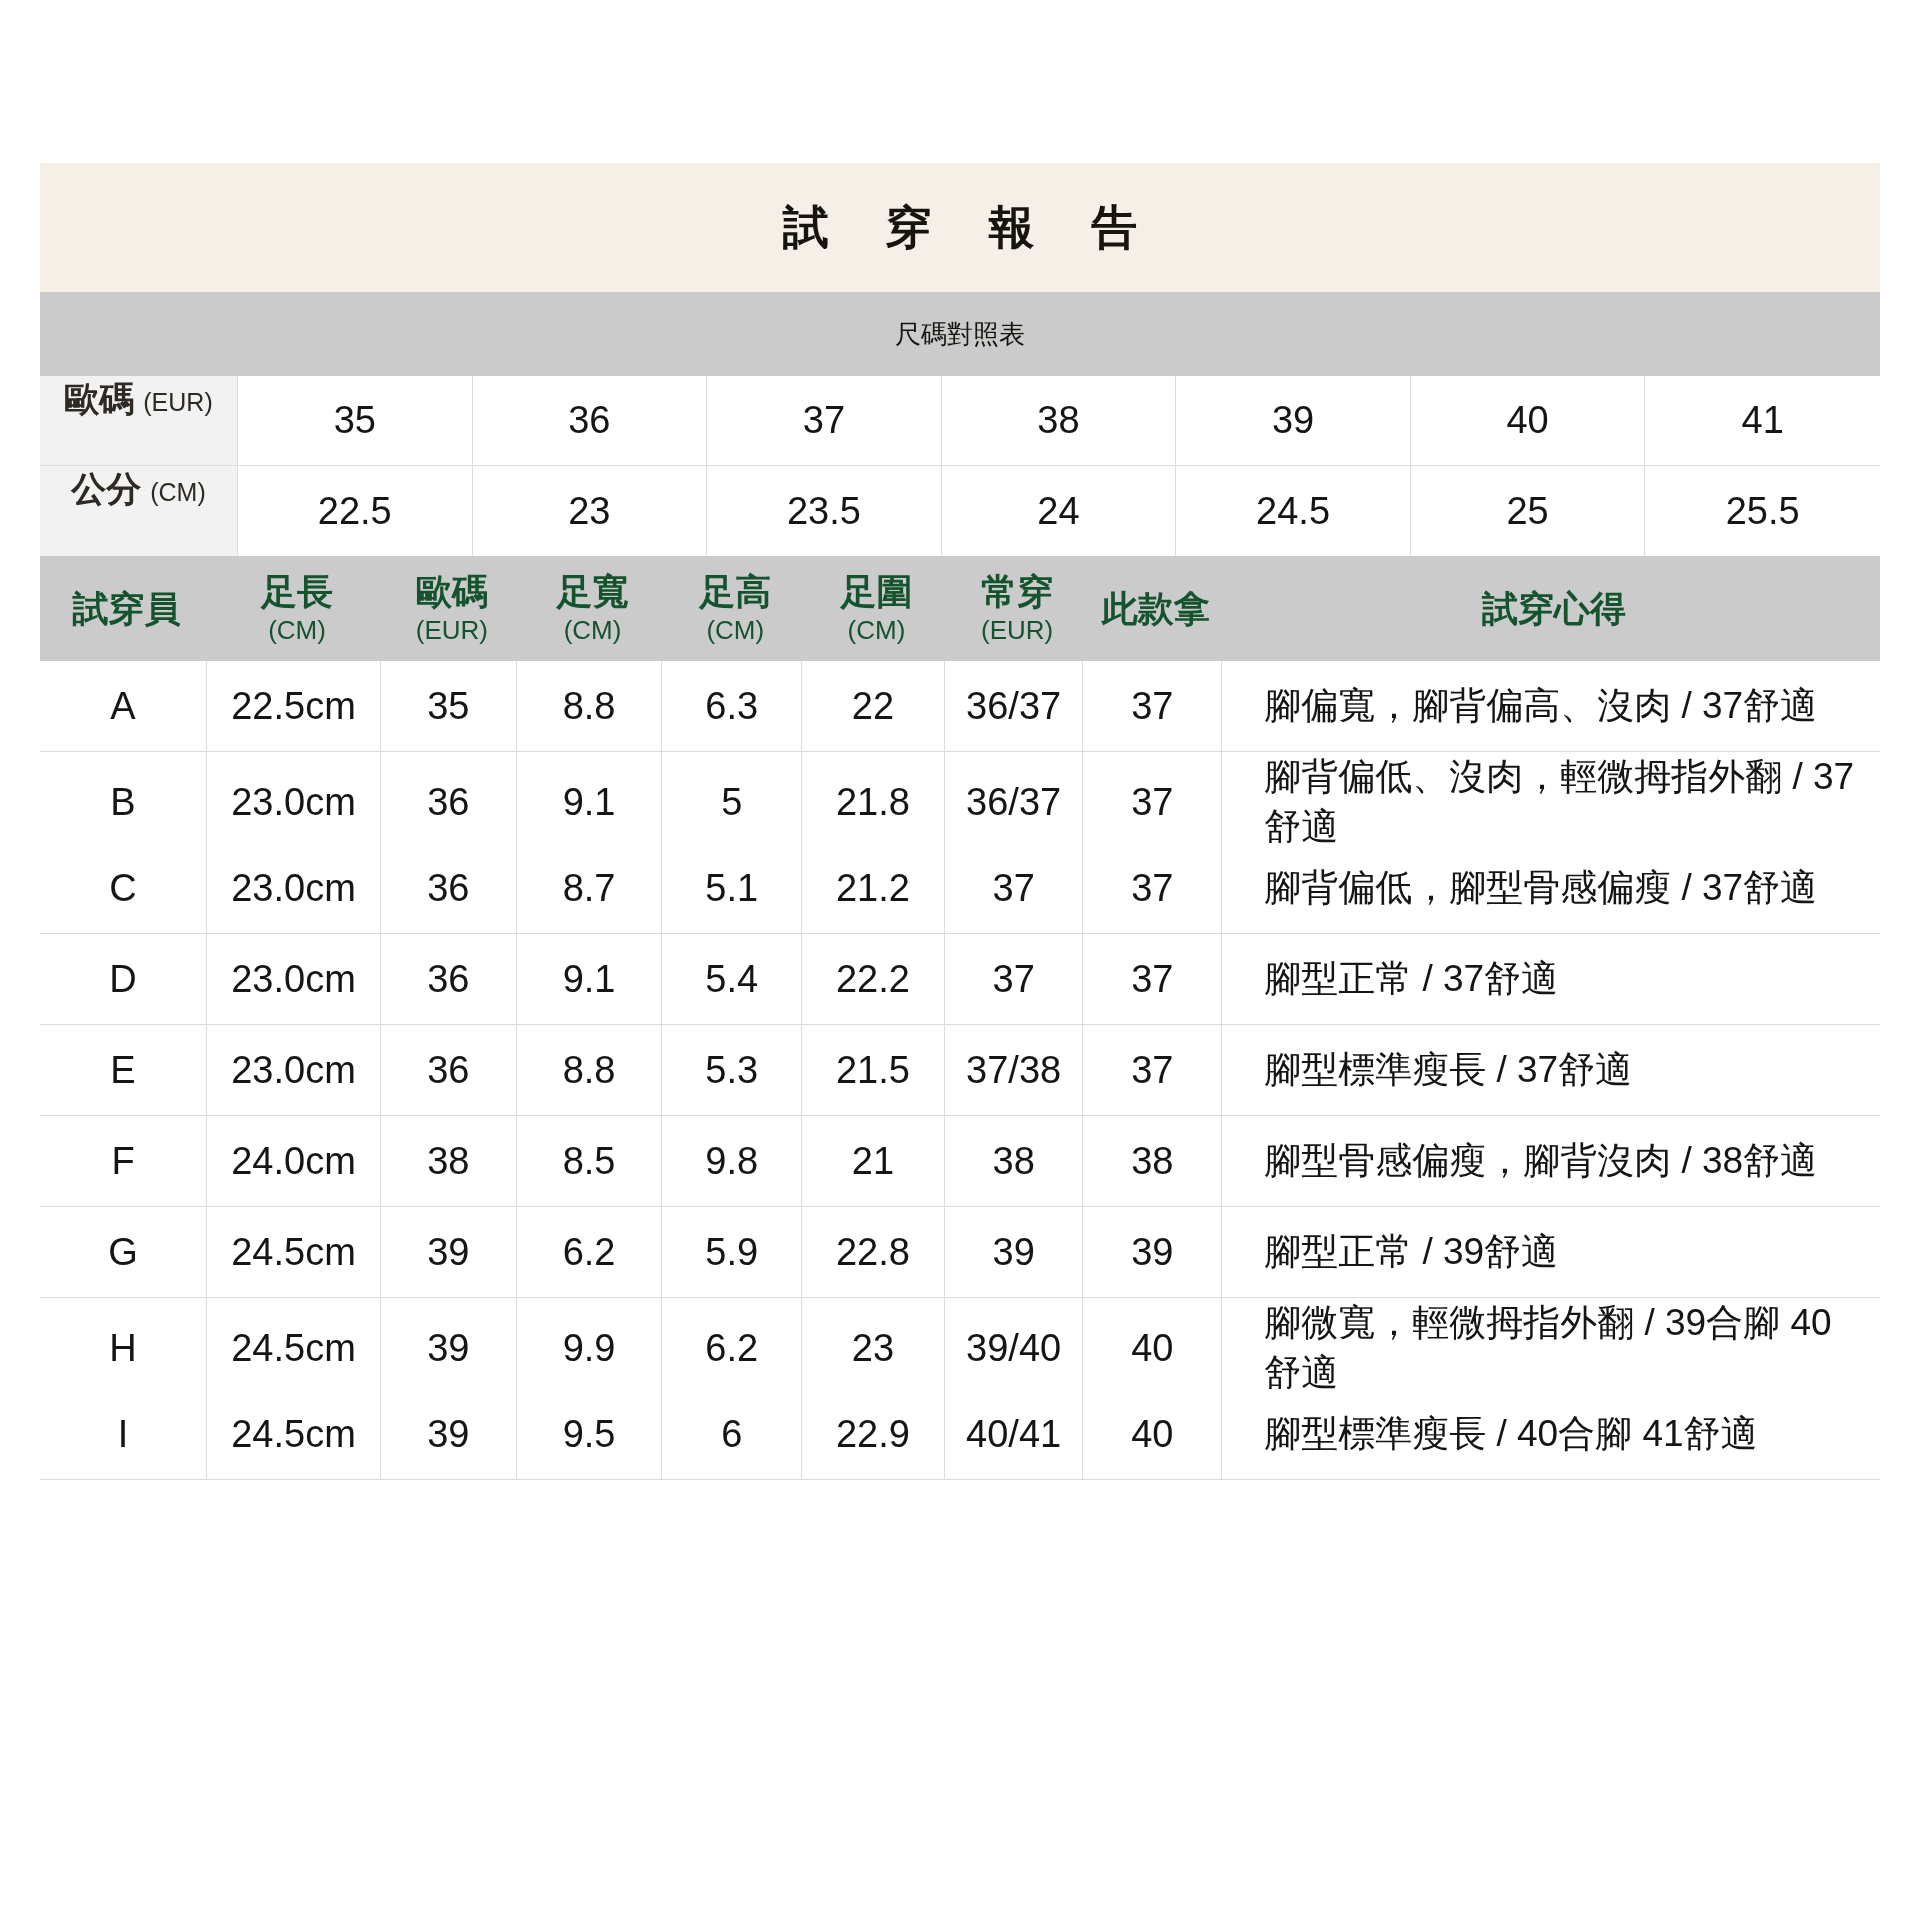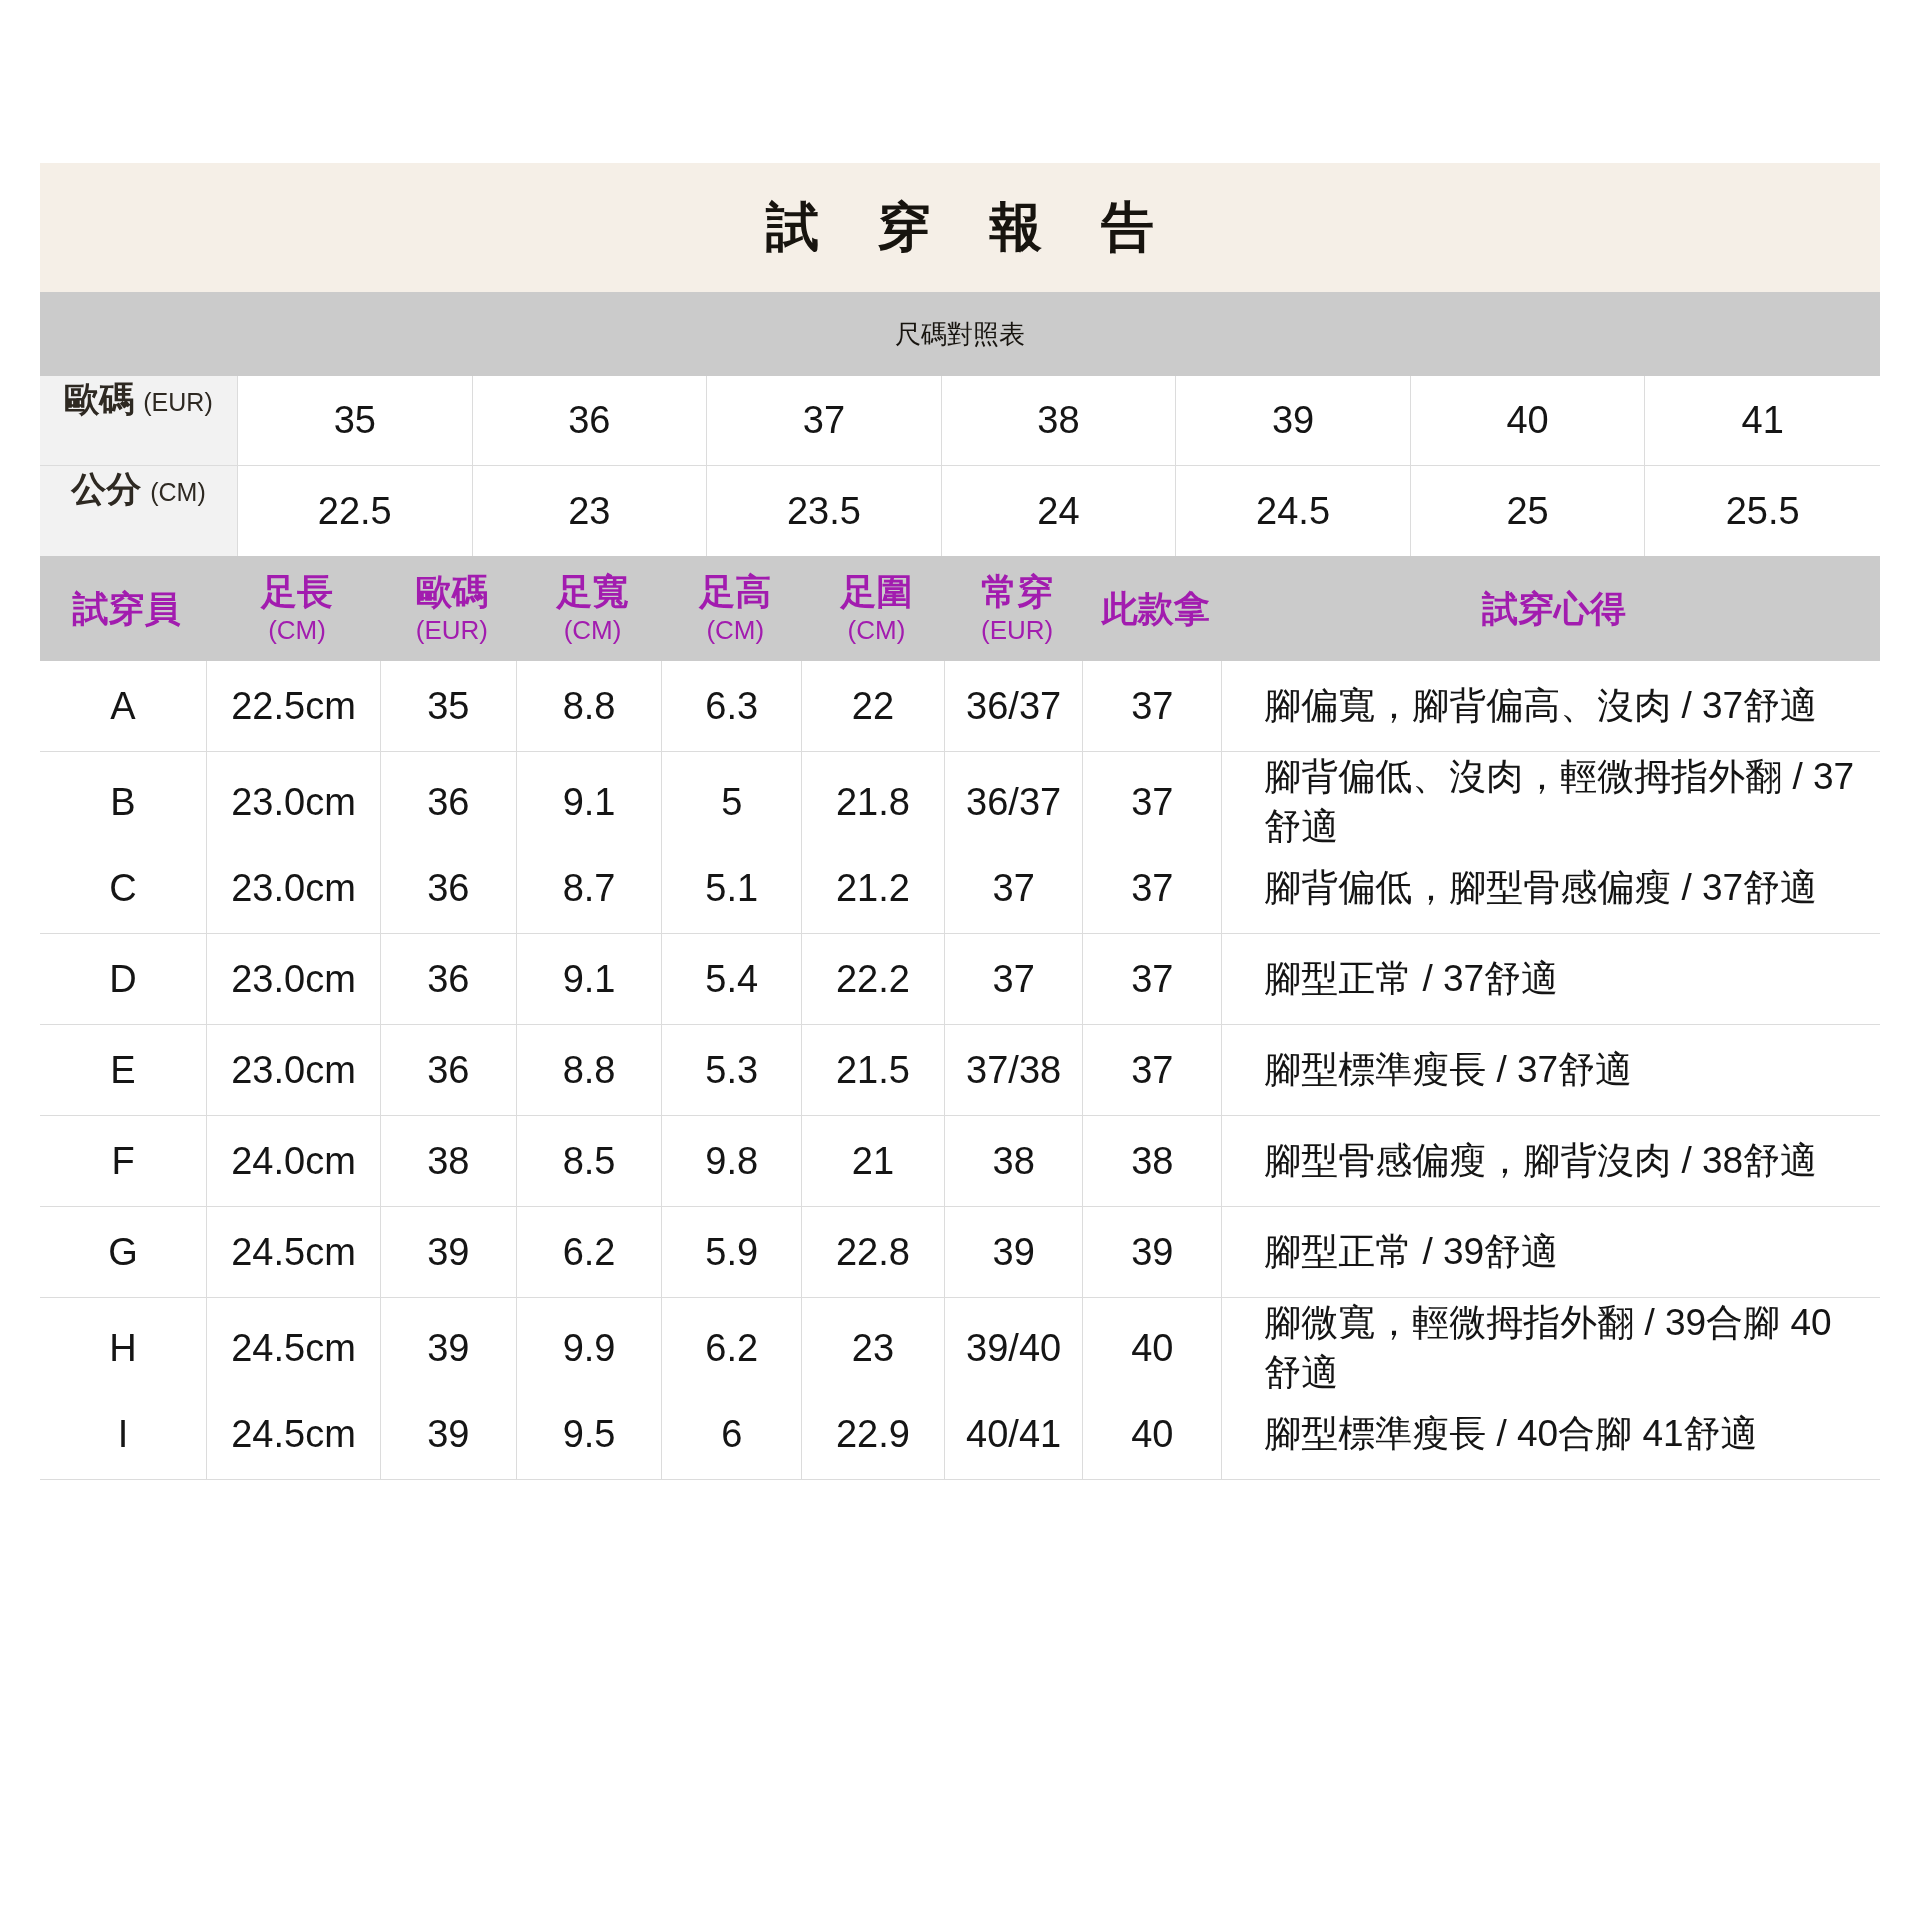--- a/index.html
+++ b/index.html
@@ -19,21 +19,21 @@
     overflow:hidden;
   }
   .content{margin:163px 40px 0 40px;width:1840px;}
 
   
   .title-bar{
     height:129px;background:var(--title-bg);
     display:flex;align-items:center;justify-content:center;
   }
   .title-bar .title{
-    font-size:53px;font-weight:600;letter-spacing:22px;padding-left:22px;
+    font-size:46px;font-weight:600;letter-spacing:22px;padding-left:22px;
     color:#17140f;
   }
 
   
   .band{
     height:84px;background:var(--band-bg);
     display:flex;align-items:center;justify-content:center;
   }
   .band .band-label{font-size:26px;font-weight:400;color:#17140f;}
 
@@ -63,21 +63,21 @@
 
   
   .fit-grid{width:100%;}
   .fit-header{
     display:grid;
     grid-template-columns:165fr 172fr 134fr 144fr 138fr 141fr 137fr 137fr 650fr;
     height:105px;background:var(--band-bg);
   }
   .fit-header .hcell{
     display:flex;flex-direction:column;align-items:center;justify-content:center;
-    color:#a21caf;line-height:1.1;padding-left:6px;
+    color:#14532d;line-height:1.1;padding-left:6px;
   }
   .fit-header .hcell .h-main{font-size:36px;font-weight:700;}
   .fit-header .hcell .h-unit{font-size:26px;font-weight:400;margin-top:4px;}
   .fit-header .hcell .h-unit:empty{display:none;}
 
   .fit-row{
     display:grid;
     grid-template-columns:165fr 172fr 134fr 144fr 138fr 141fr 137fr 137fr 650fr;
     height:91px;
     border-bottom:1px solid var(--border);

